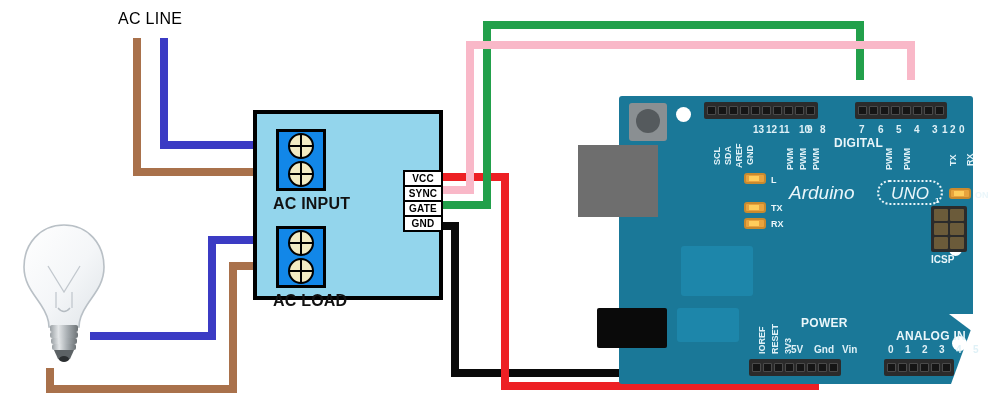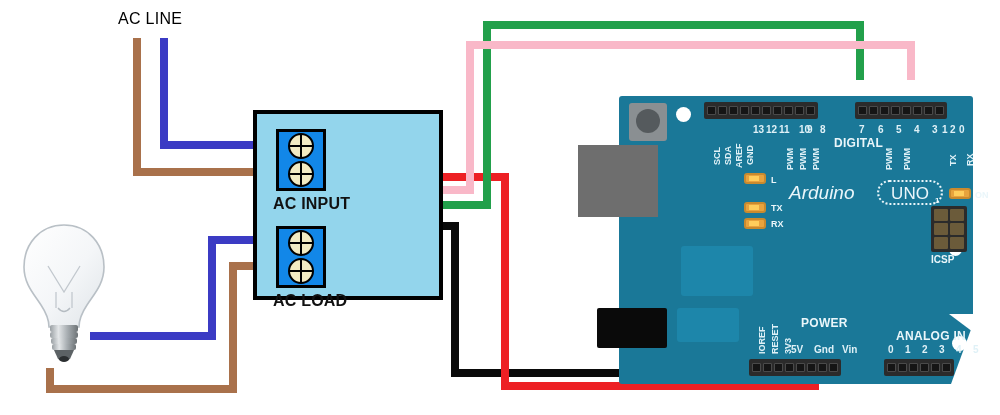--- a/index.html
+++ b/index.html
@@ -66,21 +66,21 @@
   .chip{position:absolute;background:#1D86AA;border-radius:3px;}
   #chip1{left:62px;top:150px;width:72px;height:50px;}
   #chip2{left:58px;top:212px;width:62px;height:34px;}
   .led{position:absolute;width:22px;height:11px;border-radius:3px;background:#E8A33D;
        border:2px solid #C98A2E;box-sizing:border-box;}
   .led:after{content:"";position:absolute;left:3px;top:1px;width:10px;height:5px;background:#FFCD5B;}
   .ledcap{position:absolute;color:#eaf6fa;font-size:9px;font-weight:bold;}
   #logo{position:absolute;left:170px;top:86px;color:#eaf6fa;font-size:19px;
         font-style:italic;font-family:"Liberation Sans",sans-serif;}
   #uno{position:absolute;left:258px;top:84px;width:66px;height:25px;border:2px dotted #eaf6fa;
-       border-radius:13px;color:#eaf6fa;font-size:17px;text-align:center;
+       border-radius:13px;color:#eaf6fa;font-size:17px;font-style:italic;text-align:center;
        line-height:23px;box-sizing:border-box;}
   #icsp{position:absolute;left:312px;top:110px;width:36px;height:46px;background:#2B2B2B;border-radius:2px;
         display:grid;grid-template-columns:1fr 1fr;grid-template-rows:1fr 1fr 1fr;padding:3px;gap:2px;box-sizing:border-box;}
   #icsp s{display:block;background:#6B5B3A;border-radius:1px;}
   #icsp-cap{position:absolute;left:312px;top:158px;color:#eaf6fa;font-size:10px;font-weight:bold;}
   #icsp-one{position:absolute;left:316px;top:100px;color:#eaf6fa;font-size:8px;font-weight:bold;}
 
   
   #bulb{position:absolute;left:18px;top:222px;width:92px;height:140px;}
 </style>
@@ -143,20 +143,26 @@
       <div class="screw"></div>
     </div>
     <div class="term-cap" id="cap-in">AC INPUT</div>
 
     <div class="term" id="term-load">
       <div class="screw"></div>
       <div class="screw"></div>
     </div>
     <div class="term-cap" id="cap-load">AC LOAD</div>
 
+    <div id="pads">
+      <div class="pad">VCC</div>
+      <div class="pad">SYNC</div>
+      <div class="pad">GATE</div>
+      <div class="pad">GND</div>
+    </div>
   </div>
 
   <div id="arduino">
     <div id="ard-notch"></div>
     <div id="ard-notch2"></div>
 
     <div id="usb"></div>
     <div id="jack"></div>
 
     <div id="reset-btn">

